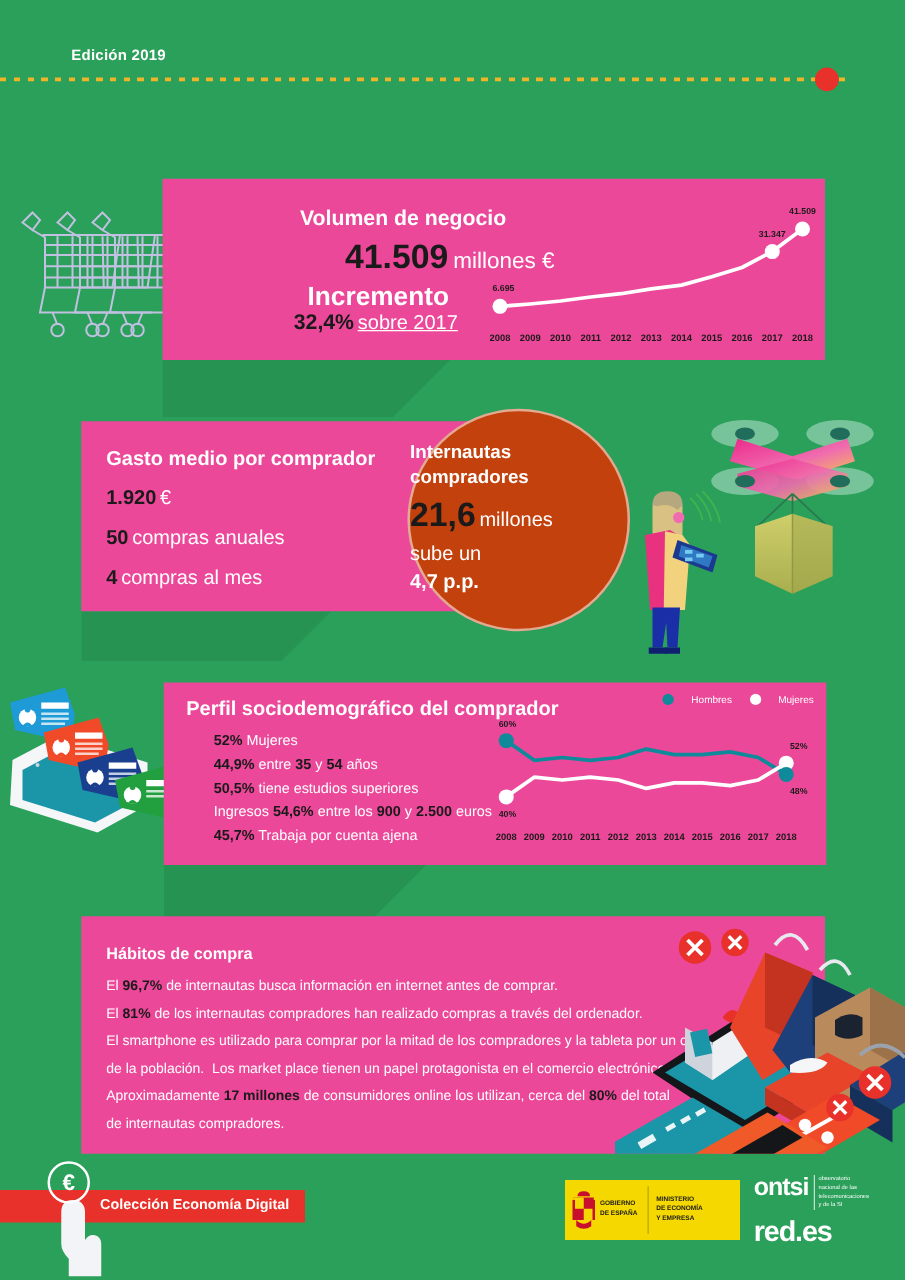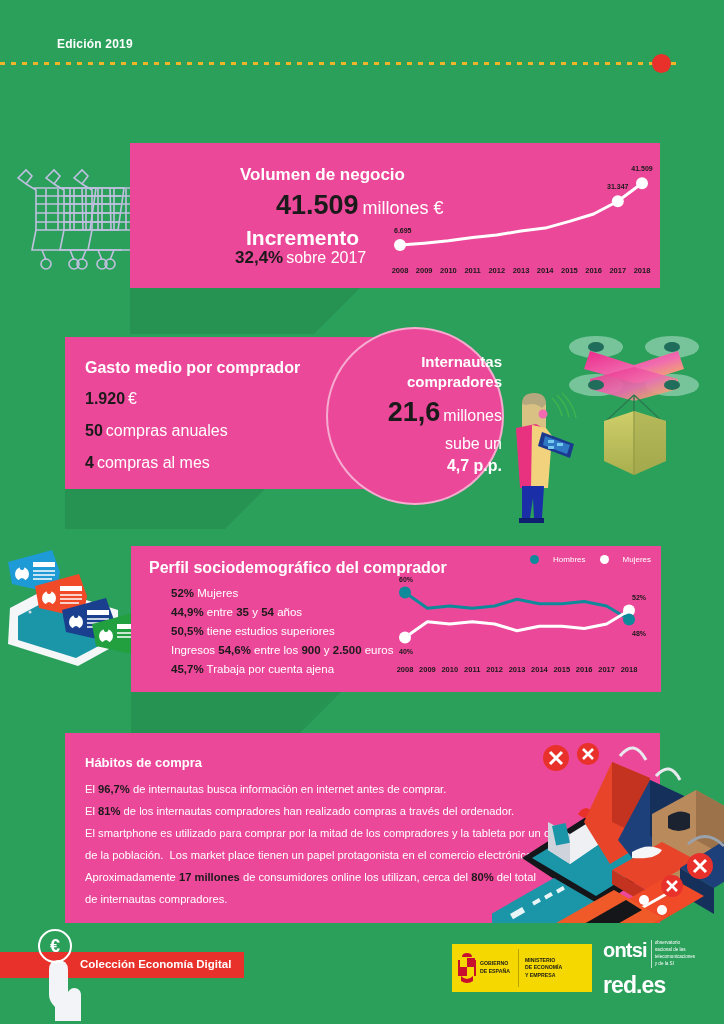--- a/index.html
+++ b/index.html
@@ -66,21 +66,21 @@
   }
   .vol-big .sub { font-size: 18px; font-weight: 400; color: #ffffff; margin-left: 4px; }
   .vol-inc {
     position: absolute; left: 116px; top: 83px;
     font-size: 21px; color: #ffffff; font-weight: 700;
   }
   .vol-pct {
     position: absolute; left: 105px; top: 105px;
     font-size: 17px; font-weight: bold; color: #1a1a1a; white-space: nowrap;
   }
-  .vol-pct .sub { font-weight: 400; color: #ffffff; font-size: 16px; margin-left: 3px;}
+  .vol-pct .sub { font-weight: 400; color: #ffffff; font-size: 16px; margin-left: 3px; text-decoration: underline;}
 
   .chart-vol { position: absolute; left: 262px; top: 4px; width: 264px; height: 140px; }
 
   
   #panel-gasto { left: 65px; top: 337px; width: 380px; height: 152px; }
   .gasto-title {
     position: absolute; left: 20px; top: 22px;
     font-size: 16px; font-weight: bold; color: #ffffff;
   }
   .gasto-line {
@@ -89,22 +89,22 @@
   }
   .gasto-line .sub { font-weight: 400; color: #ffffff; margin-left: 3px; }
   #gasto-l1 { top: 53px; }
   #gasto-l2 { top: 85px; }
   #gasto-l3 { top: 117px; }
 
   
   #circle-internautas {
     position: absolute; left: 326px; top: 327px;
     width: 178px; height: 178px; border-radius: 50%;
-    background: #ec4899; border: 2px solid rgba(255,255,255,.55);
-    text-align: right; color: #ffffff;
+    background: #c2410c; border: 2px solid rgba(255,255,255,.55);
+    text-align: left; color: #ffffff;
   }
   .circ-t1 { position: absolute; top: 24px; left: 0; right: 0; font-size: 15px; font-weight: bold; }
   .circ-t2 { position: absolute; top: 44px; left: 0; right: 0; font-size: 15px; font-weight: bold; }
   .circ-big { position: absolute; top: 68px; left: 0; right: 0; font-size: 27px; font-weight: bold; color:#1a1a1a; white-space: nowrap;}
   .circ-big .sub { font-size: 16px; font-weight: 400; color: #ffffff; margin-left: 3px; }
   .circ-t3 { position: absolute; top: 106px; left: 0; right: 0; font-size: 16px; }
   .circ-t4 { position: absolute; top: 128px; left: 0; right: 0; font-size: 16px; font-weight: bold; }
 
   
   #panel-perfil { left: 131px; top: 546px; width: 530px; height: 146px; }

